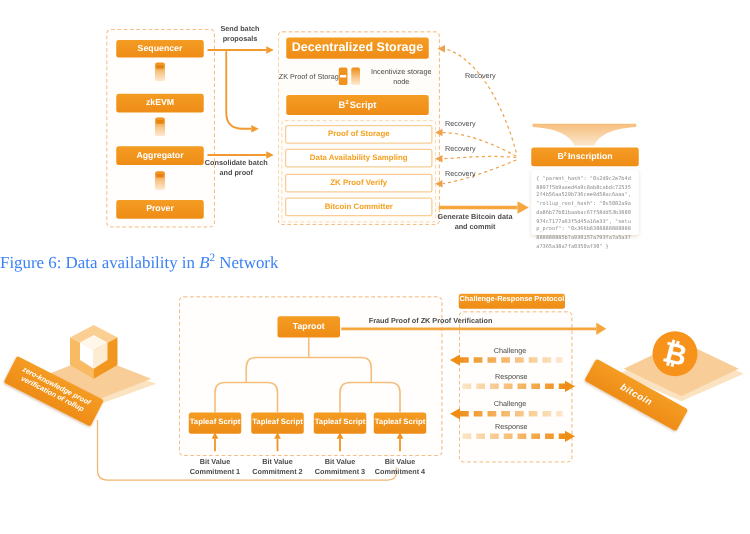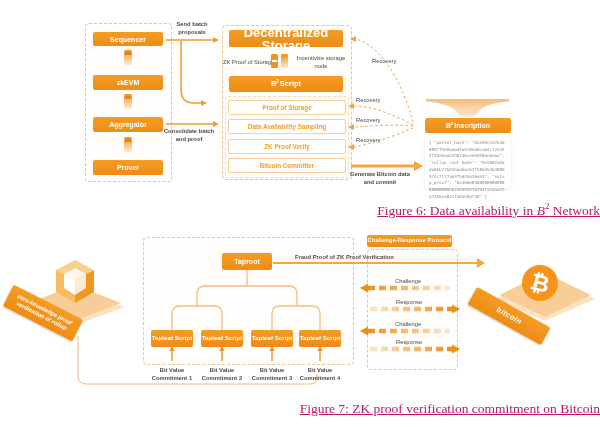--- a/index.html
+++ b/index.html
@@ -31,22 +31,22 @@
               background:linear-gradient(180deg,#EE8C16,#F8C88C 60%,#FDEBD2);}
   
   .payload{position:absolute;background:#fff;box-shadow:0 1px 3px rgba(150,100,40,.18);border-radius:2px;
            color:#8a8a8a;font-size:4.2px;line-height:1.6;padding:4px 4px;word-break:break-all;z-index:10;
            font-family:"DejaVu Sans Mono",monospace;}
   
   .banner{position:absolute;background:linear-gradient(180deg,#F49C23,#EE8C16);color:#fff;font-weight:bold;
           font-style:italic;border-radius:2px;display:flex;align-items:center;justify-content:center;
           text-align:center;z-index:10;box-shadow:0 1px 2px rgba(150,90,20,.35);white-space:pre-line;line-height:1.25;}
   
-  .caption{position:absolute;width:600px;text-align:right;font-family:"Liberation Serif",serif;
-           font-size:13.5px;color:#be185d;z-index:10;text-decoration:underline;}
+  .caption{position:absolute;width:600px;text-align:left;font-family:"Liberation Serif",serif;
+           font-size:13.5px;color:#3b82f6;z-index:10;}
   .caption i{font-family:"Liberation Serif",serif;}
   .caption sup{font-size:9px;}
   svg.overlay{position:absolute;left:0;top:0;z-index:5;pointer-events:none;}
 </style>
 </head>
 <body>
 
 <div id="page">
 
   <div class="dashc" style="left:85px;top:23px;width:85px;height:157px;background:#fffefc;"></div>
@@ -165,21 +165,21 @@
   <div class="flowicon" style="left:124px;top:94px;"></div>
   <div class="obox" style="left:93px;top:117px;width:70px;height:15px;font-size:7px;">Aggregator</div>
   <div class="flowicon" style="left:124px;top:137px;"></div>
   <div class="obox" style="left:93px;top:160px;width:70px;height:15px;font-size:7px;">Prover</div>
 
   <div class="lbl" style="left:168px;top:21px;width:48px;font-weight:bold;">Send batch
 proposals</div>
   <div class="lbl" style="left:161px;top:128px;width:56px;font-weight:bold;">Consolidate batch
 and proof</div>
 
-  <div class="obox" style="left:229px;top:30px;width:114px;height:17px;font-size:13px;">Decentralized Storage</div>
+  <div class="obox" style="left:229px;top:30px;width:114px;height:17px;font-size:10px;">Decentralized Storage</div>
 
   <div class="lbl nowrap" style="left:223px;top:59px;text-align:left;">ZK Proof of Storage</div>
   <div class="storeicon1" style="left:271px;top:54px;"></div>
   <div class="storeicon2" style="left:281px;top:54px;"></div>
   <div class="lbl" style="left:294px;top:55px;width:54px;">Incentivize storage
 node</div>
 
   <div class="obox" style="left:229px;top:76px;width:114px;height:16px;font-size:7.5px;">
       <span>B</span>
       <sup>2</sup>
@@ -230,15 +230,14 @@
 
   <div class="obox" style="left:367px;top:235px;width:85px;height:12px;font-size:5.9px;white-space:nowrap;">Challenge-Response Protocol</div>
 
   <div class="lbl nowrap" style="left:395px;top:278px;">Challenge</div>
   <div class="lbl nowrap" style="left:396px;top:299px;">Response</div>
   <div class="lbl nowrap" style="left:395px;top:321px;">Challenge</div>
   <div class="lbl nowrap" style="left:396px;top:339px;">Response</div>
 
   <div class="banner" style="left:467px;top:306px;width:84px;height:20px;font-size:7.5px;transform:rotate(29deg);letter-spacing:.5px;">bitcoin</div>
 
-  <div class="caption" style="top:401px;">Figure 7: ZK proof verification commitment on Bitcoin</div>
 
 </div>
 
 </body></html>

